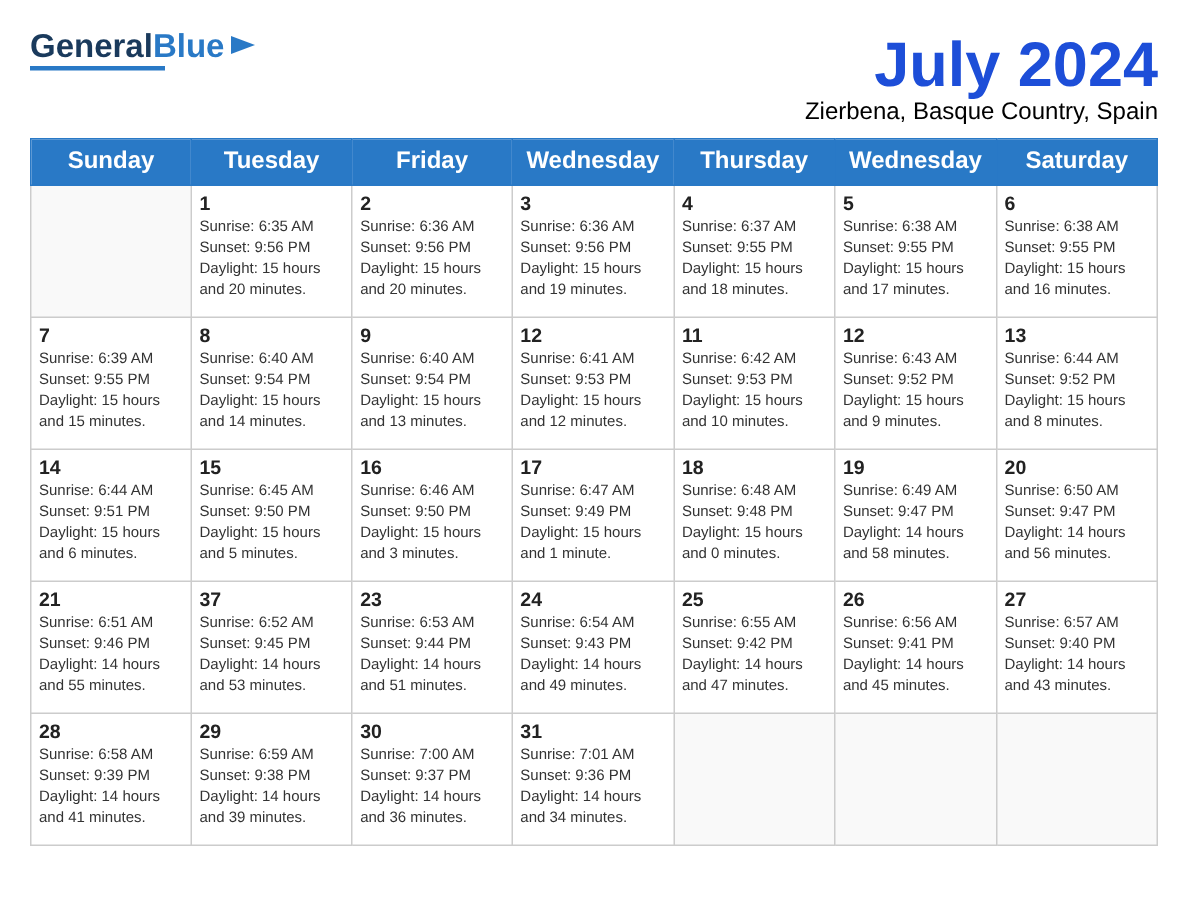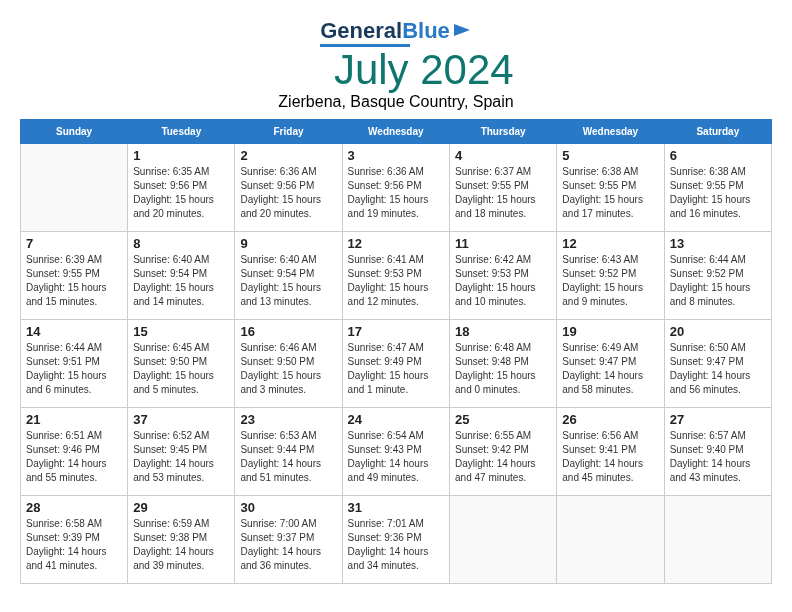--- a/index.html
+++ b/index.html
@@ -6,23 +6,22 @@
     body {
       font-family: Arial, sans-serif;
       background: #fff;
       width: 792px;
       min-height: 612px;
       padding: 20px;
     }
     .header {
       display: flex;
       justify-content: space-between;
-      align-items: center;
+      align-items: flex-start;
       margin-bottom: 8px;
-      flex-direction: column;
     }
     .logo {
       display: flex;
       flex-direction: column;
       align-items: flex-start;
     }
     .logo-text {
       font-size: 22px;
       font-weight: bold;
       color: #1a3a5c;
@@ -33,39 +32,39 @@
       height: 3px;
       background: #2979c6;
       width: 90px;
       margin-top: 2px;
     }
     .title-block {
       text-align: right;
     }
     .title-block .month-year {
       font-size: 42px;
-      font-weight: normal;
-      color: #0f766e;
+      font-weight: bold;
+      color: #1d4ed8;
       line-height: 1.1;
     }
     .title-block .location {
       font-size: 16px;
       color: #000000;
     }
     .calendar {
       width: 100%;
       border-collapse: collapse;
       font-size: 11px;
     }
     .calendar th {
       background: #2979c6;
       color: #fff;
       text-align: center;
       padding: 6px 4px;
-      font-size: 10px;
+      font-size: 16px;
       font-weight: bold;
       border: 1px solid #2979c6;
     }
     .calendar td {
       vertical-align: top;
       border: 1px solid #ccc;
       padding: 4px 5px;
       width: 108px;
       min-height: 80px;
       background: #fff;

